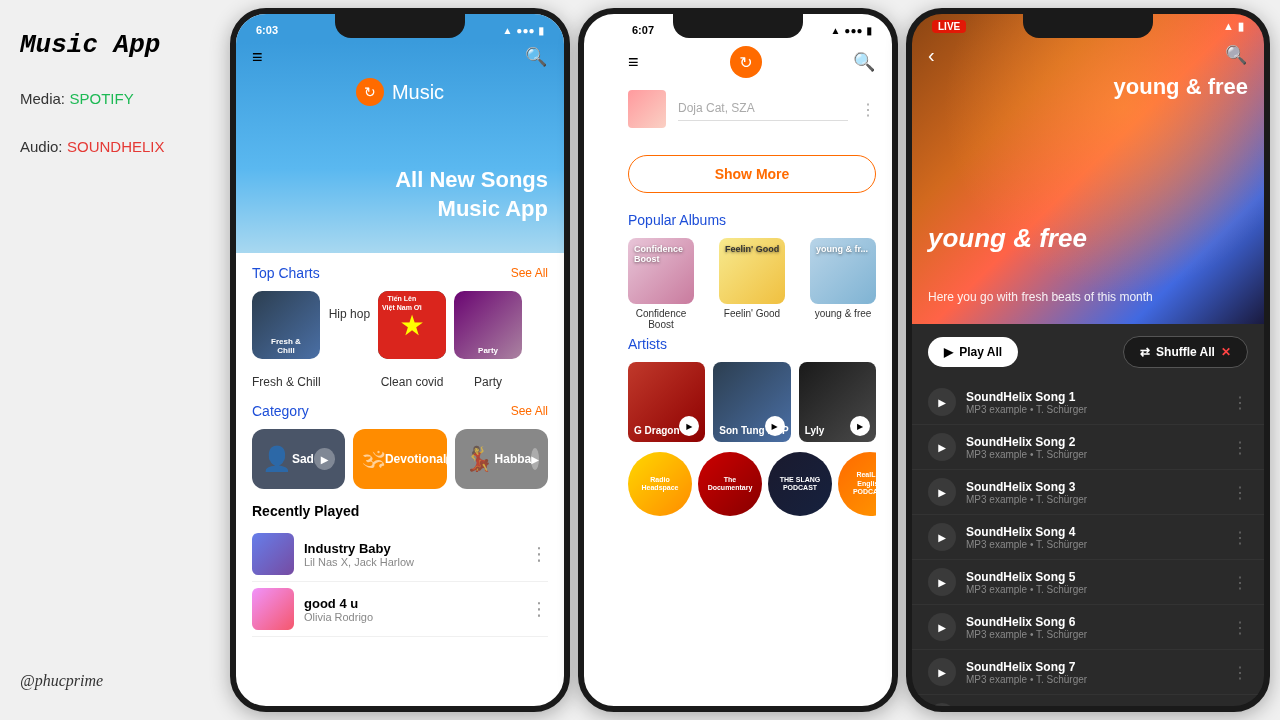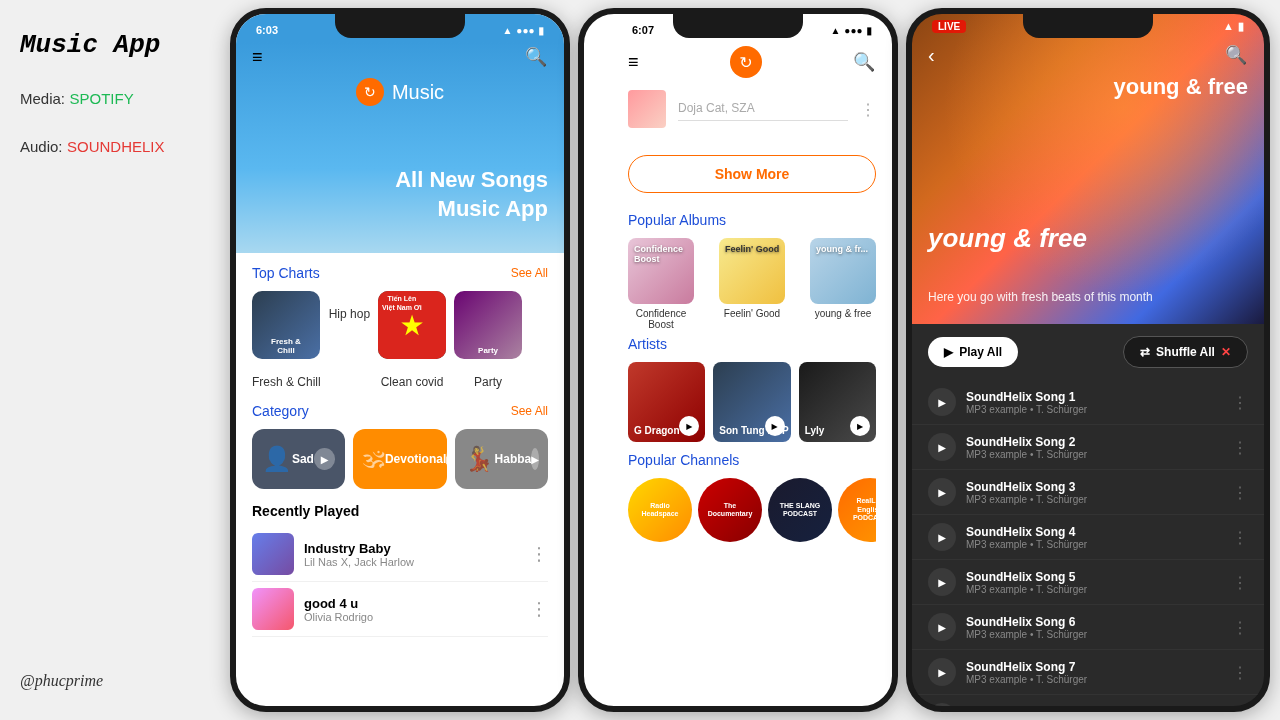--- a/index.html
+++ b/index.html
@@ -670,23 +670,20 @@
           <div class="artist-name">Son Tung MTP</div>
           <div class="play-overlay">▶</div>
         </div>
         <div class="artist-item">
           <div class="artist-cover artist-lyly"></div>
           <div class="artist-name">Lyly</div>
           <div class="play-overlay">▶</div>
         </div>
       </div>
 
-      <div class="section-header">
-        <span class="section-title">Popular Channels</span>
-      </div>
       <div class="channels-row">
         <div class="channel-item ch1">
           <div class="ch-inner">
               <span class="ch-text">Radio<br>Headspace</span>
             </div>
         </div>
         <div class="channel-item ch2">
           <div class="ch-inner">
               <span class="ch-text">The<br>Documentary</span>
             </div>

